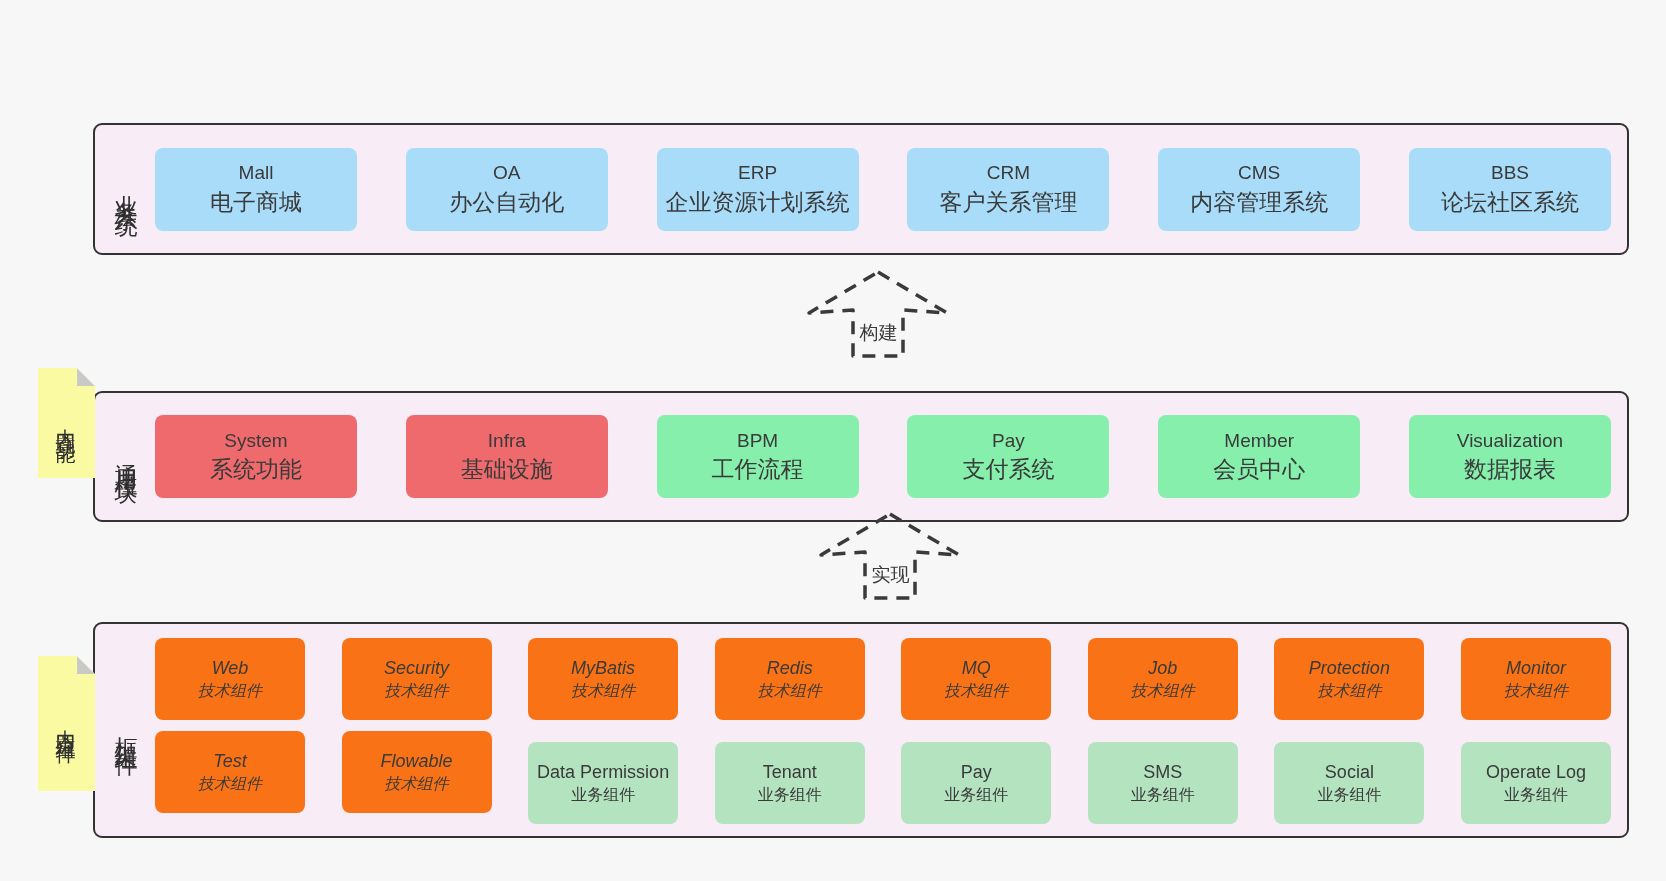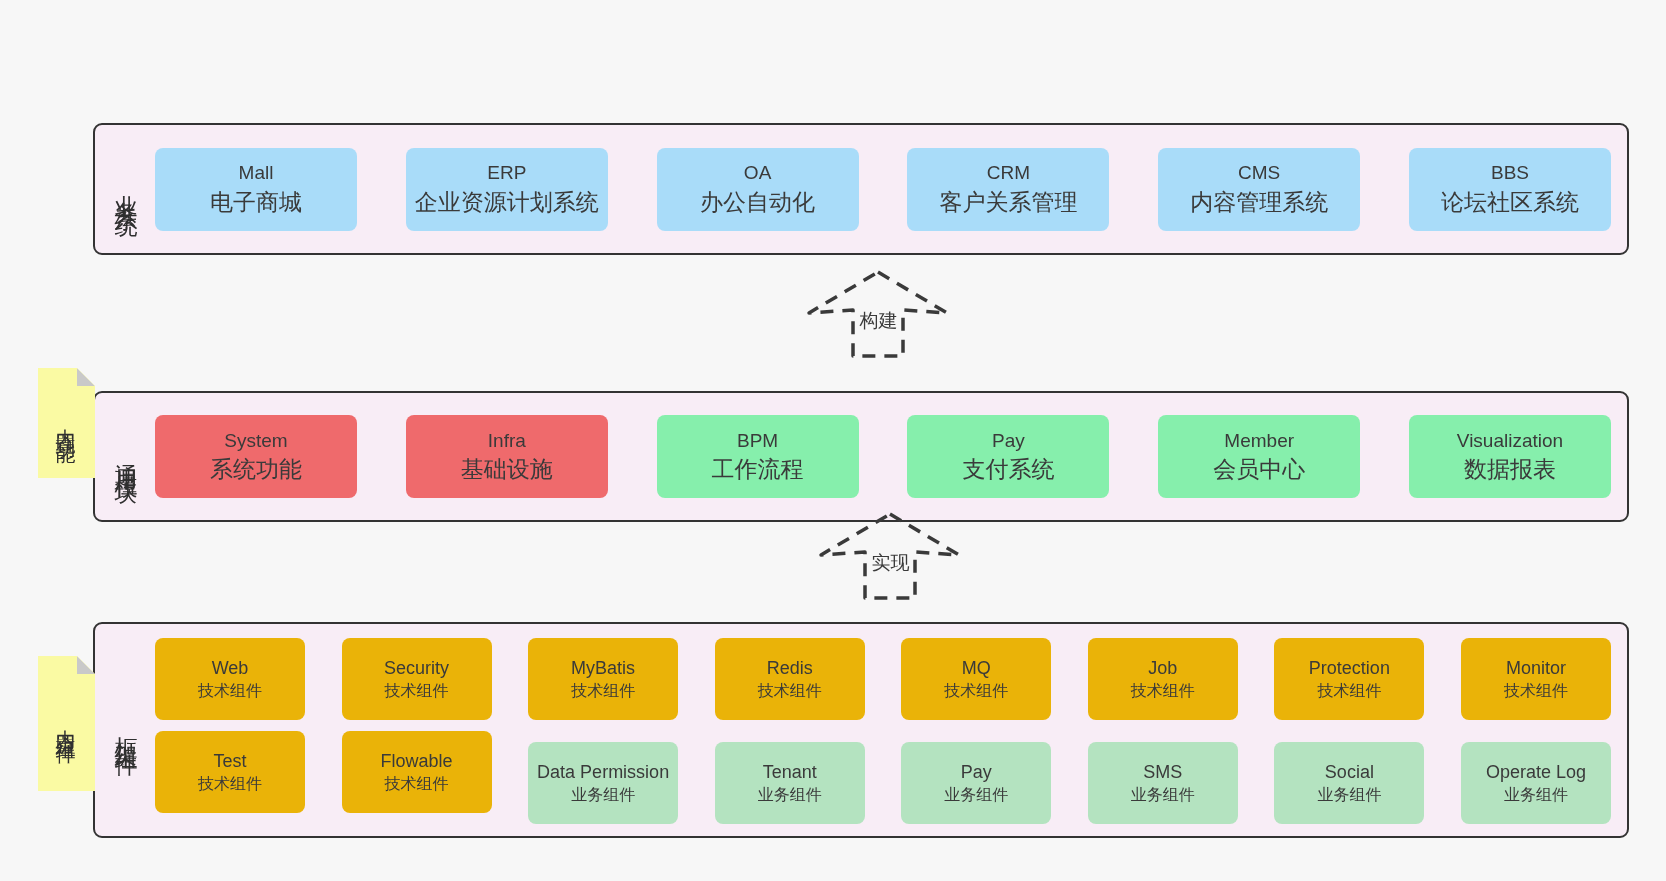--- a/index.html
+++ b/index.html
@@ -35,21 +35,21 @@
   }
   .box .en{font-size:19px;line-height:1.35;}
   .box .cn{font-size:23px;line-height:1.4;}
   .wide{width:202px;height:83px;}
   .small{width:150px;height:82px;}
   .small .en{font-size:18px;line-height:1.3;}
   .small .cn{font-size:16px;line-height:1.35;}
   .c-blue{background:#a9dcf9;}
   .c-red{background:#ef6a6c;}
   .c-pink{background:#86efac;}
-  .c-green{background:#eab308;}
+  .c-green{background:#f97316;font-style:italic;}
   .c-lgreen{background:#b4e3c0;margin-top:11px;}
   .sticky{
     position:absolute;left:38px;width:57px;background:#fafaa3;
     clip-path:polygon(0 0,calc(100% - 18px) 0,100% 18px,100% 100%,0 100%);
     display:flex;align-items:center;justify-content:center;
     z-index:3;
   }
   .sticky .fold{
     position:absolute;top:0;right:0;width:18px;height:18px;
     background:#c9c9c9;
@@ -59,21 +59,21 @@
     writing-mode:vertical-rl;text-orientation:upright;
     font-size:20px;letter-spacing:5px;color:#2f2f2f;
   }
   .arrow{position:absolute;width:145px;height:92px;}
   .arrow svg{position:absolute;left:0;top:0;}
   .arrow .alabel-wrap{
     position:absolute;left:0;right:0;top:40px;text-align:center;
   }
   .arrow .alabel{
     display:inline-block;background:#f7f7f7;padding:0 2px;
-    font-size:19px;color:#3a3a3a;
+    font-size:19px;color:#3a3a3a;margin-top:12px;
   }
   #band-business{top:123px;height:132px;}
   #band-common{top:391px;height:131px;}
   #band-framework{top:622px;height:216px;}
   #sticky-common{top:368px;height:110px;}
   #sticky-framework{top:656px;height:135px;}
   #arrow-build{left:806px;top:268px;}
   #arrow-implement{left:818px;top:510px;}
 </style>
 </head>
@@ -82,26 +82,26 @@
 <div>
 
   <div class="band" id="band-business">
     <div class="band-label">业务系统</div>
     <div class="boxes">
       <div class="box wide c-blue">
         <span class="en">Mall</span>
         <span class="cn">电子商城</span>
       </div>
       <div class="box wide c-blue">
+        <span class="en">OA</span>
+        <span class="cn">办公自动化</span>
+      </div>
+      <div class="box wide c-blue">
         <span class="en">ERP</span>
         <span class="cn">企业资源计划系统</span>
-      </div>
-      <div class="box wide c-blue">
-        <span class="en">OA</span>
-        <span class="cn">办公自动化</span>
       </div>
       <div class="box wide c-blue">
         <span class="en">CRM</span>
         <span class="cn">客户关系管理</span>
       </div>
       <div class="box wide c-blue">
         <span class="en">CMS</span>
         <span class="cn">内容管理系统</span>
       </div>
       <div class="box wide c-blue">

